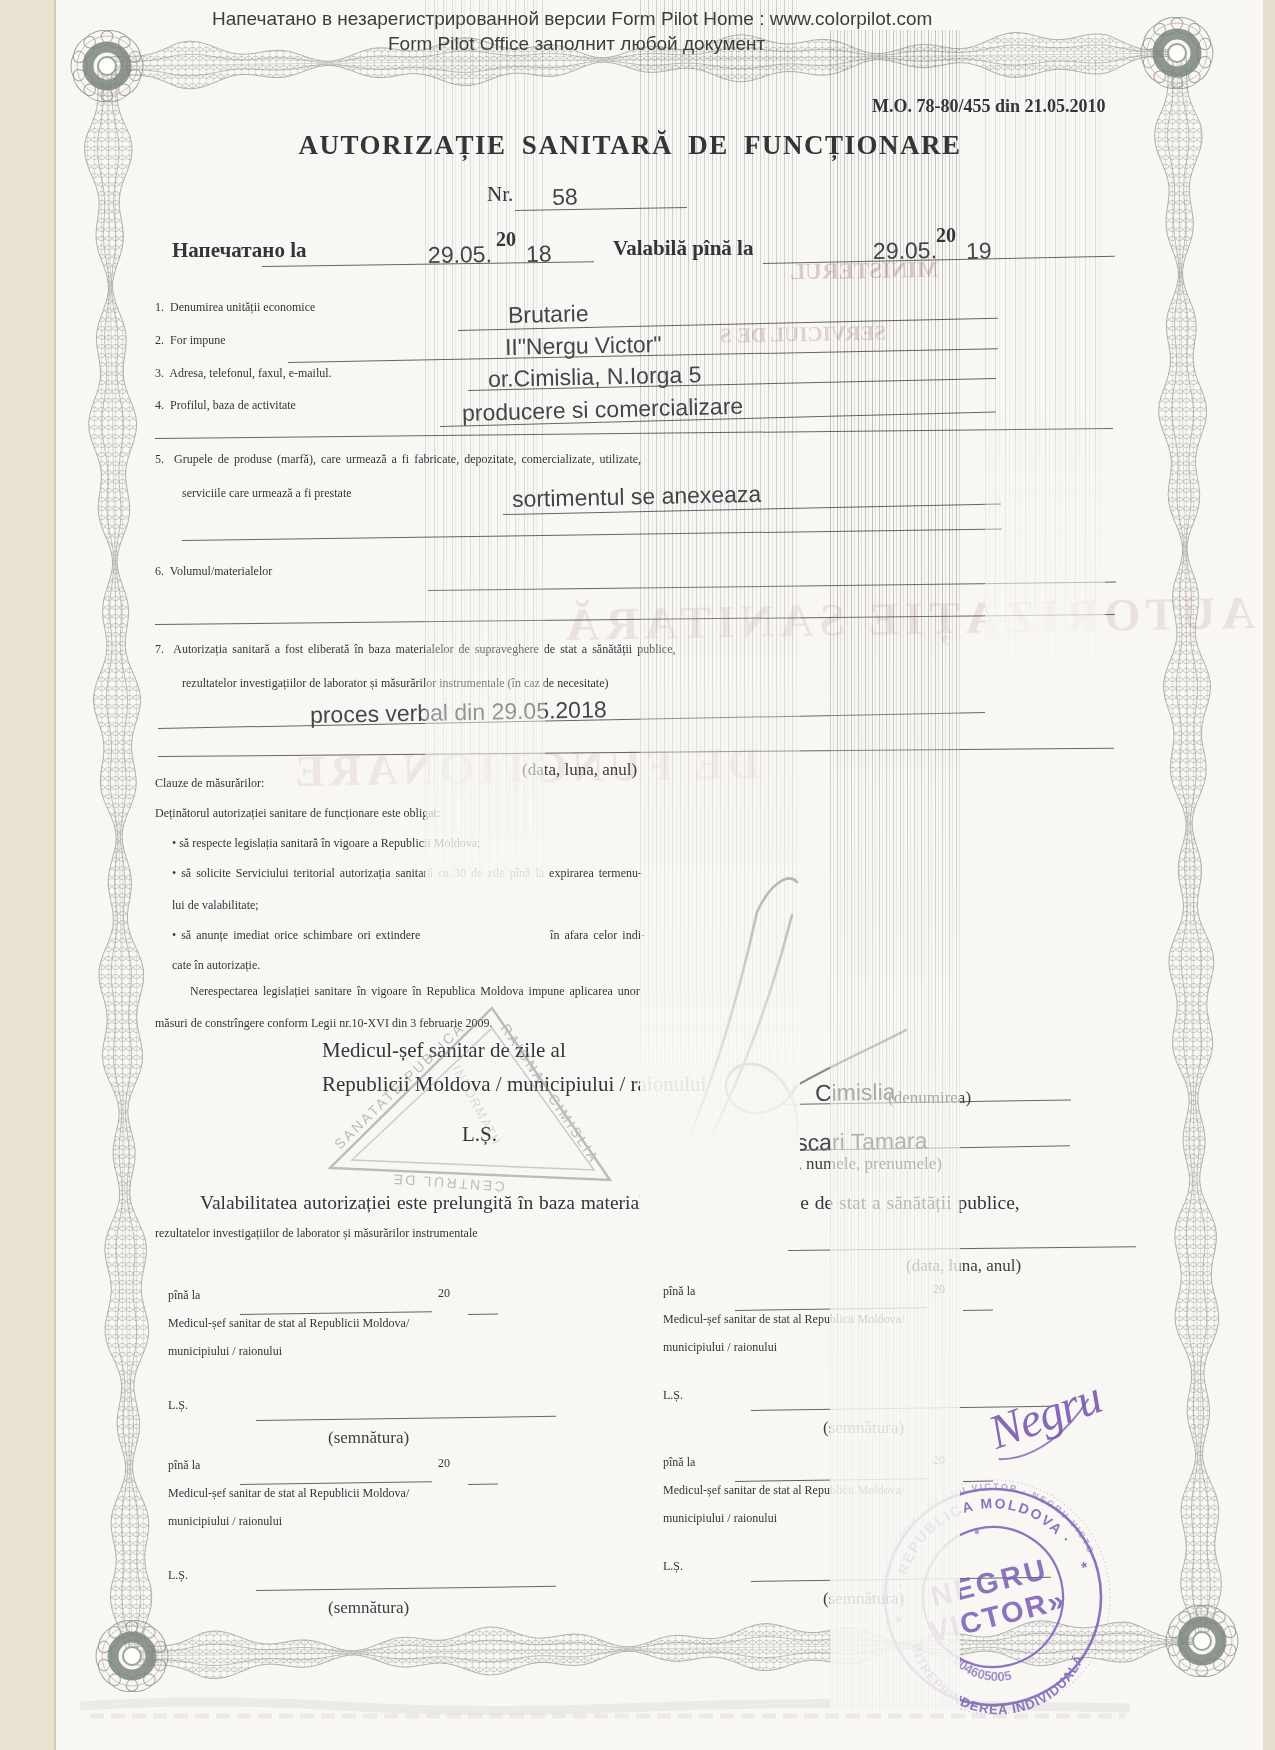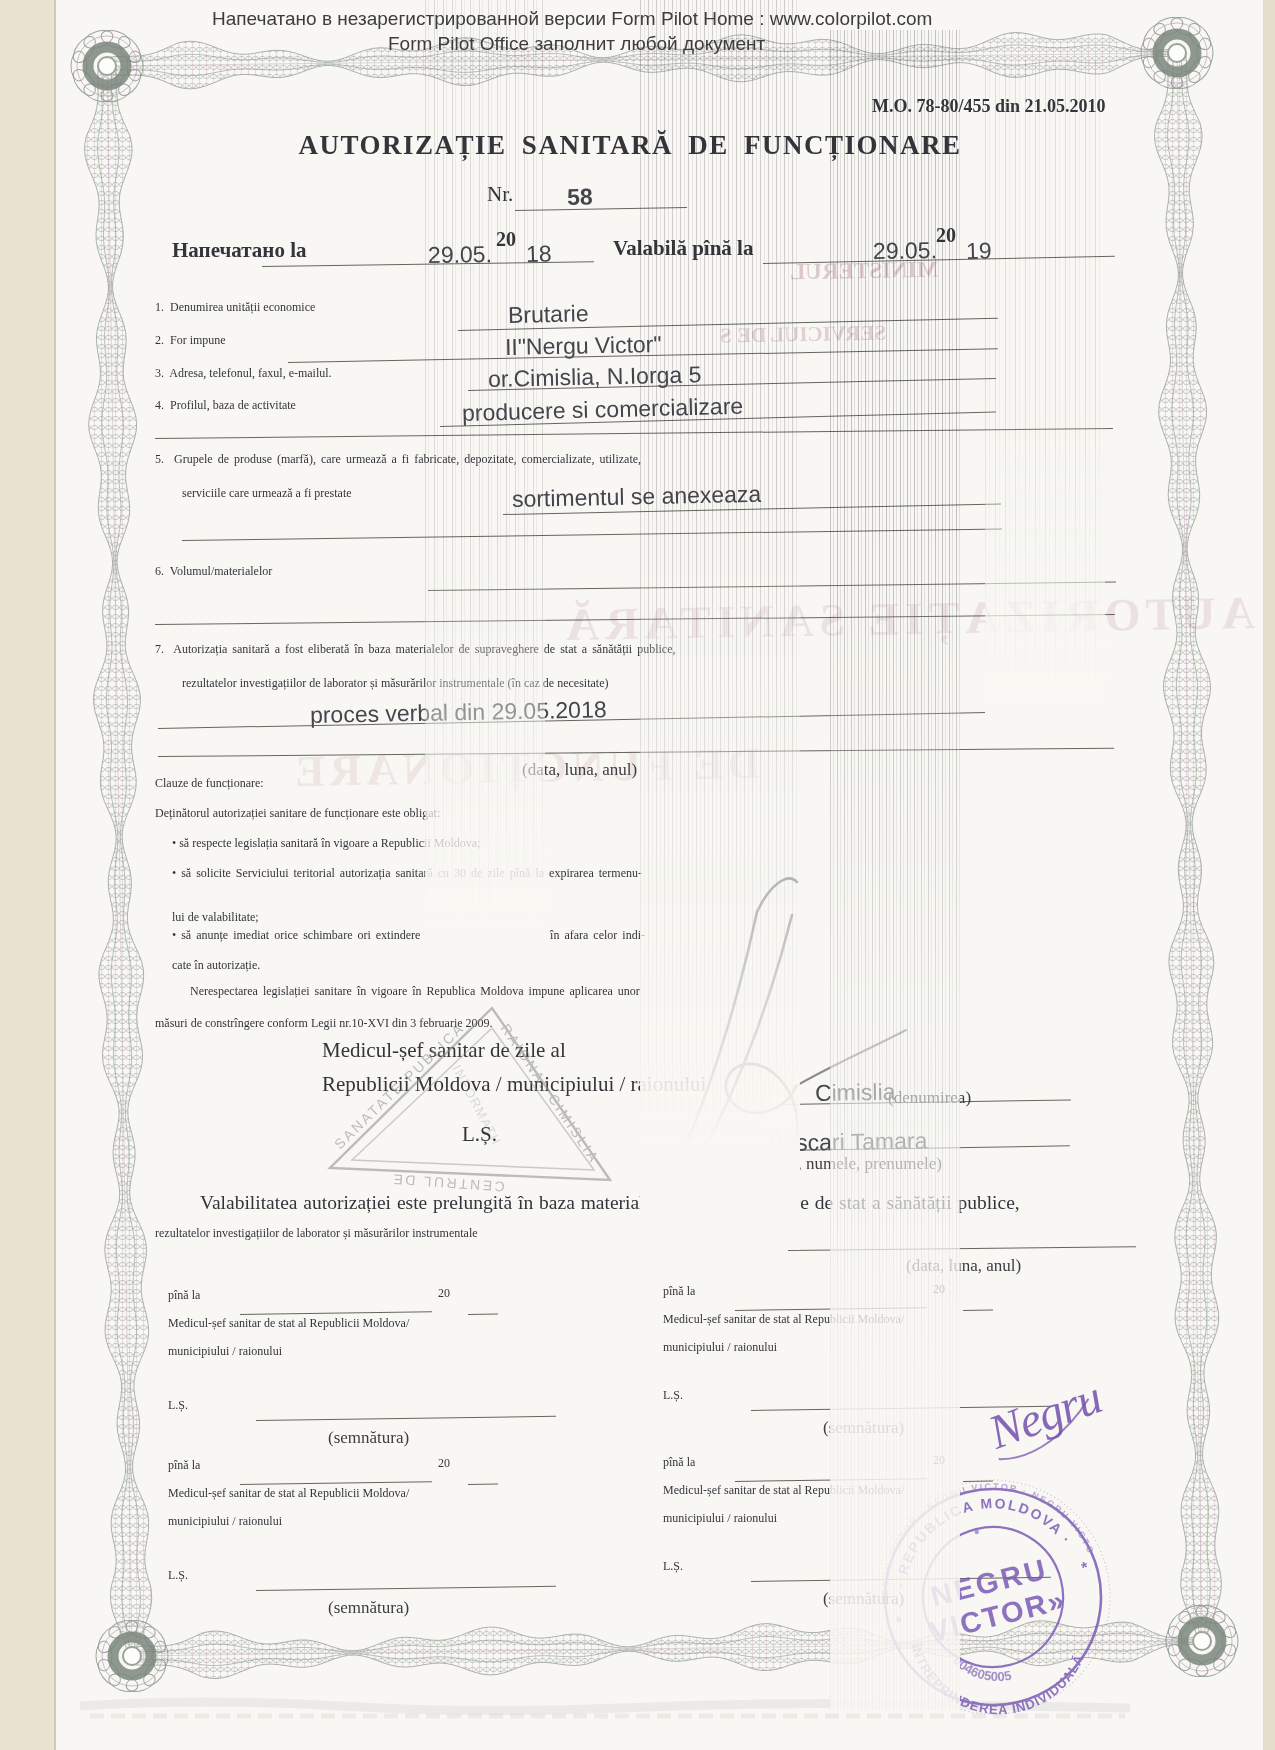--- a/index.html
+++ b/index.html
@@ -116,21 +116,21 @@
   <div class="abs ghost serif" style="left:560px;top:592px;font-size:46px;letter-spacing:6px;color:rgba(175,115,135,.16);transform:scaleX(-1) rotate(1deg);">AUTORIZAȚIE SANITARĂ</div>
   <div class="abs ghost serif" style="left:290px;top:742px;font-size:44px;letter-spacing:5px;color:rgba(175,115,135,.13);transform:scaleX(-1) rotate(1deg);">DE FUNCȚIONARE</div>
 
   <div class="abs wm" style="left:212px;top:8px;">Напечатано в незарегистрированной версии Form Pilot Home : www.colorpilot.com</div>
   <div class="abs wm" style="left:388px;top:33px;">Form Pilot Office заполнит любой документ</div>
 
   <div class="abs printed printed-b" style="left:872px;top:96px;font-size:18px;">M.O. 78-80/455 din 21.05.2010</div>
   <div class="abs printed printed-b" style="left:0;top:130px;width:1260px;text-align:center;font-size:27px;letter-spacing:1.5px;word-spacing:7px;">AUTORIZAȚIE SANITARĂ DE FUNCȚIONARE</div>
 
   <div class="abs printed" style="left:487px;top:182px;font-size:21px;">Nr.</div>
-  <div class="abs fill" style="left:567px;top:184px;transform:rotate(-1deg);font-weight:bold;">58</div>
+  <div class="abs fill" style="left:552px;top:184px;transform:rotate(-1deg);">58</div>
   <div class="abs rule" style="left:515px;top:210px;width:172px;transform:rotate(-1deg);"></div>
 
   <div class="abs printed printed-b" style="left:172px;top:238px;font-size:21px;">Напечатано la</div>
   <div class="abs rule" style="left:262px;top:266px;width:332px;transform:rotate(-0.8deg);"></div>
   <div class="abs fill" style="left:428px;top:242px;transform:rotate(-0.8deg);">29.05.</div>
   <div class="abs printed printed-b" style="left:496px;top:228px;font-size:20px;">20</div>
   <div class="abs fill" style="left:526px;top:241px;transform:rotate(-1.5deg);">18</div>
 
   <div class="abs printed printed-b" style="left:613px;top:236px;font-size:21px;">Valabilă pînă la</div>
   <div class="abs rule" style="left:763px;top:263px;width:352px;transform:rotate(-1.2deg);"></div>
@@ -179,25 +179,25 @@
 
   <div class="abs printed" style="left:155px;top:642px;word-spacing:2px;">
     <span>7.</span>&nbsp;
     <span>Autorizația sanitară a fost eliberată în baza materialelor de supraveghere de stat a sănătății publice,</span></div>
   <div class="abs printed" style="left:182px;top:676px;">rezultatelor investigațiilor de laborator și măsurărilor instrumentale (în caz de necesitate)</div>
   <div class="abs fill" style="left:310px;top:702px;transform:rotate(-1.1deg);">proces verbal din 29.05.2018</div>
   <div class="abs rule" style="left:158px;top:728px;width:842px;transform:rotate(-1.1deg);"></div>
   <div class="abs rule" style="left:158px;top:756px;width:956px;transform:rotate(-0.5deg);"></div>
   <div class="abs cap" style="left:522px;top:760px;">(data, luna, anul)</div>
 
-  <div class="abs printed" style="left:155px;top:776px;">Clauze de funcționare:</div>
+  <div class="abs printed" style="left:155px;top:776px;">Clauze de măsurărilor:</div>
   <div class="abs printed" style="left:155px;top:806px;">Deținătorul autorizației sanitare de funcționare este obligat:</div>
   <div class="abs printed" style="left:172px;top:836px;">• să respecte legislația sanitară în vigoare a Republicii Moldova;</div>
   <div class="abs printed" style="left:172px;top:866px;word-spacing:2px;">• să solicite Serviciului teritorial autorizația sanitară cu 30 de zile pînă la expirarea termenu-</div>
-  <div class="abs printed" style="left:172px;top:898px;margin-top:12px;">lui de valabilitate;</div>
+  <div class="abs printed" style="left:172px;top:898px;">lui de valabilitate;</div>
   <div class="abs printed" style="left:172px;top:928px;word-spacing:2px;">• să anunțe imediat orice schimbare ori extindere a genurilor de activitate în afara celor indi-</div>
   <div class="abs printed" style="left:172px;top:958px;font-family:Liberation Serif, serif;">cate în autorizație.</div>
   <div class="abs printed" style="left:190px;top:984px;word-spacing:2px;">Nerespectarea legislației sanitare în vigoare în Republica Moldova impune aplicarea unor</div>
   <div class="abs printed" style="left:155px;top:1016px;">măsuri de constrîngere conform Legii nr.10-XVI din 3 februarie 2009.</div>
 
   <div class="abs printed" style="left:322px;top:1038px;font-size:21px;">Medicul-șef sanitar de zile al</div>
   <div class="abs printed" style="left:322px;top:1072px;font-size:21px;">Republicii Moldova / municipiului / raionului</div>
   <div class="abs fill" style="left:815px;top:1080px;transform:rotate(-1deg);">Cimislia</div>
   <div class="abs rule" style="left:783px;top:1104px;width:288px;transform:rotate(-0.9deg);"></div>
   <div class="abs cap" style="left:888px;top:1088px;">(denumirea)</div>

